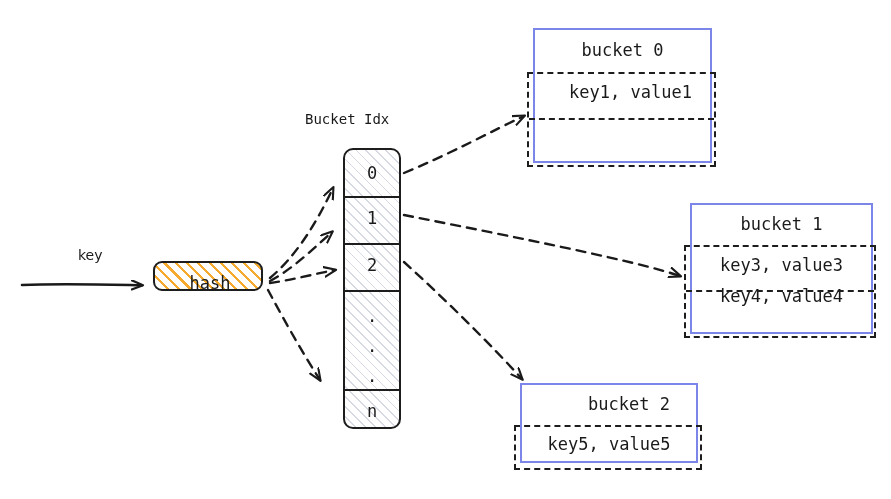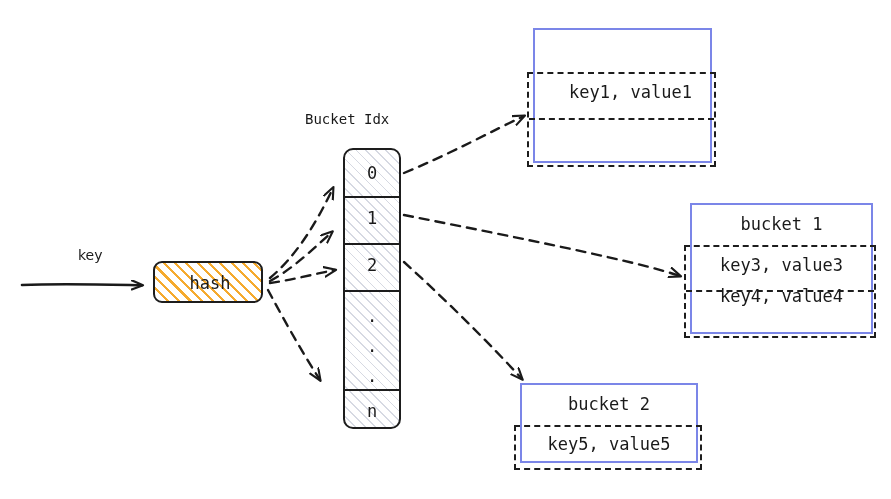--- a/index.html
+++ b/index.html
@@ -36,21 +36,21 @@
   }
   .txt-center {
     text-align: center;
   }
   
   #hash-node {
     position: absolute;
     left: 153px;
     top: 261px;
     width: 110px;
-    height: 42px;
+    height: 30px;
     border: 2.5px solid #1d1d1d;
     border-radius: 9px;
     box-sizing: border-box;
     background-color: #ffffff;
     background-image: repeating-linear-gradient(
       45deg,
       rgba(245,166,35,0.95) 0px,
       rgba(245,166,35,0.95) 2.2px,
       rgba(255,255,255,0) 2.2px,
       rgba(255,255,255,0) 8px
@@ -209,32 +209,33 @@
 
     <div class="idx-dots" style="top:157px;">.</div>
     <div class="idx-dots" style="top:187px;">.</div>
     <div class="idx-dots" style="top:217px;">.</div>
 
     <div class="idx-div" style="top:239px;"></div>
     <div class="idx-cell" style="top:251px;">n</div>
   </div>
 
   <div class="bucket-box" style="left:533px; top:28px; width:179px; height:135px;">
+    <div class="bucket-title" style="top:10px;">bucket 0</div>
     <div class="bucket-entry" style="top:52px;padding-left:8px;">key1, value1</div>
   </div>
   <div class="entry-group" style="left:527px; top:72px; width:189px; height:95px;"></div>
   <div class="entry-div" style="left:529px; top:118px; width:185px;"></div>
 
   <div class="bucket-box" style="left:690px; top:203px; width:183px; height:131px;padding-left:9px;">
     <div class="bucket-title" style="top:9px;">bucket 1</div>
     <div class="bucket-entry" style="top:50px;">key3, value3</div>
     <div class="bucket-entry" style="top:81px;">key4, value4</div>
   </div>
   <div class="entry-group" style="left:684px; top:245px; width:192px; height:93px;"></div>
   <div class="entry-div" style="left:686px; top:290px; width:188px;"></div>
 
   <div class="bucket-box" style="left:520px; top:383px; width:178px; height:80px;">
-    <div class="bucket-title" style="top:9px;">bucket 2</div>
+    <div class="bucket-title" style="top:9px;padding-left:20px;">bucket 2</div>
     <div class="bucket-entry" style="top:49px;">key5, value5</div>
   </div>
   <div class="entry-group" style="left:514px; top:425px; width:188px; height:45px;"></div>
 
 </div>
 
 </body></html>

